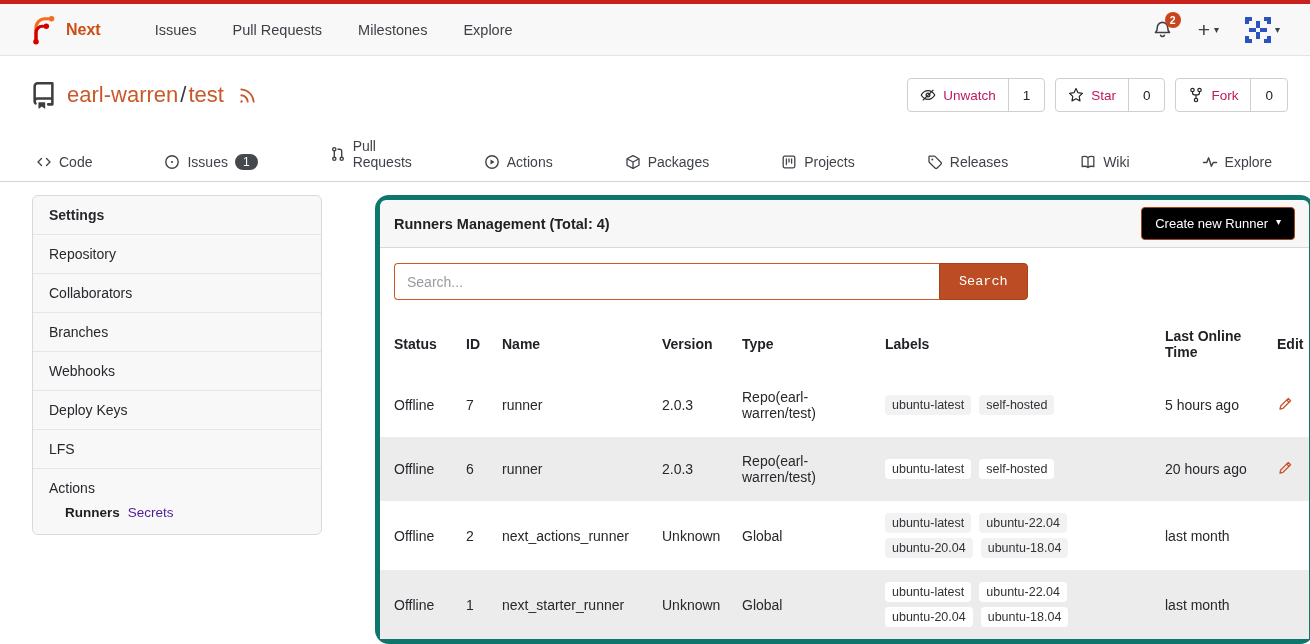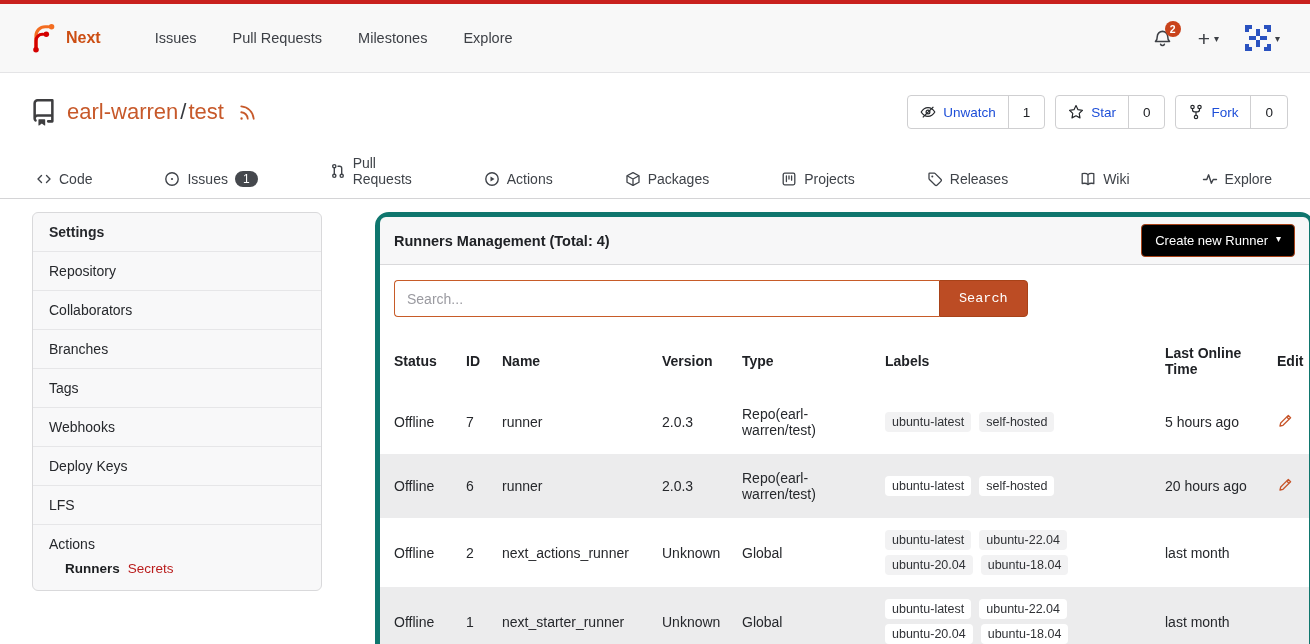--- a/index.html
+++ b/index.html
@@ -5,21 +5,21 @@
   * { margin:0; padding:0; box-sizing:border-box; }
   html,body { width:1310px; height:644px; overflow:hidden; }
   body {
     font-family:"Liberation Sans","DejaVu Sans",sans-serif;
     font-size:14px; color:#212327; background:#fff;
   }
   .topbar-red { height:4px; background:#c9211e; }
 
   
   .navbar {
-    height:69px; background:#f8f8f8; border-bottom:1px solid #e4e4e6;
+    height:52px; background:#f8f8f8; border-bottom:1px solid #e4e4e6;
     display:flex; align-items:center; padding:0 30px;
   }
   .brand { display:flex; align-items:center; gap:9px; cursor:pointer; }
   .brand-name { font-weight:bold; font-size:16px; color:#cc4e13; }
   .nav-links { display:flex; align-items:center; margin-left:36px; }
   .nav-link { padding:10px 18px; color:#3d4046; cursor:pointer; font-size:14.5px; }
   .nav-right { margin-left:auto; display:flex; align-items:center; gap:26px; }
   .bell-wrap { position:relative; cursor:pointer; display:flex; }
   .notif-badge {
     position:absolute; top:-8px; right:-9px; background:#c9431c; color:#fff;
@@ -32,21 +32,21 @@
   .avatar-menu { display:flex; align-items:center; cursor:pointer; }
 
   
   .repo-header { display:flex; align-items:center; padding:22px 22px 14px 30px; background:#fff; }
   .repo-title { display:flex; align-items:center; gap:10px; font-size:22px; }
   .repo-owner, .repo-name { color:#c7592a; cursor:pointer; text-decoration:none; }
   .repo-slash { color:#35383d; margin:0 2px; }
   .rss-icon { margin-left:4px; cursor:pointer; display:flex; }
   .repo-actions { margin-left:auto; display:flex; gap:10px; }
   .btn-group { display:flex; border:1px solid #cfcfd1; border-radius:4px; background:#fff; overflow:hidden; height:34px; }
-  .btn-main { display:flex; align-items:center; gap:7px; padding:0 12px; font-size:13.5px; color:#1d4ed8; cursor:pointer; }
+  .btn-main { display:flex; align-items:center; gap:7px; padding:0 12px; font-size:13.5px; color:#be185d; cursor:pointer; }
   .btn-count { display:flex; align-items:center; padding:0 14px; border-left:1px solid #cfcfd1; font-size:13.5px; cursor:pointer; }
 
   
   .tabbar { display:flex; align-items:flex-end; padding:0 22px; border-bottom:1px solid #d4d4d6; background:#fff;gap:44px; }
   .tab {
     display:flex; align-items:center; gap:7px; padding:11px 13px; color:#3f4349;
     cursor:pointer; font-size:14px; border:1px solid transparent; margin-bottom:-1px;
   }
   .tab svg { flex:none; }
   .tab-badge { background:#45484d; color:#fff; font-size:12px; padding:1px 8px; border-radius:10px; }
@@ -62,21 +62,21 @@
   .side-menu {
     width:290px; flex:none; background:#f8f8f9; border:1px solid #d9d9db;
     border-radius:6px; overflow:hidden; align-self:flex-start;
   }
   .side-item { padding:11px 16px; border-top:1px solid #e6e6e8; cursor:pointer; color:#26282c; }
   .side-item:first-child { border-top:none; }
   .side-header { font-weight:bold; cursor:default; }
   .side-section { padding:11px 16px 14px 16px; border-top:1px solid #e6e6e8; }
   .side-section-label { color:#26282c; cursor:pointer; }
   .side-sub { margin-top:9px; padding-left:16px; display:flex; flex-direction:row; gap:8px; }
-  .side-sub-item { font-size:13.5px; color:#b91c1c; cursor:pointer; }
+  .side-sub-item { font-size:13.5px; color:#4c1d95; cursor:pointer; }
   .side-sub-item.active { font-weight:bold; color:#1c1e21; }
 
   
   .panel { flex:1; border:5px solid #0f766e; border-radius:14px; background:#fff; align-self:flex-start;margin-left:26px; }
   .panel-header {
     display:flex; align-items:center; background:#f7f7f8;
     border-bottom:1px solid #d9d9db; padding:7px 14px; border-radius:6px 6px 0 0;
   }
   .panel-title { font-weight:bold; font-size:14.5px; color:#202226; }
   .create-btn {
@@ -336,21 +336,20 @@
   </span>
 </nav>
 
 <div class="content">
 
   <aside class="side-menu">
     <div class="side-item side-header">Settings</div>
     <div class="side-item">Repository</div>
     <div class="side-item">Collaborators</div>
     <div class="side-item">Branches</div>
-    <div class="side-item">Tags</div>
     <div class="side-item">Webhooks</div>
     <div class="side-item">Deploy Keys</div>
     <div class="side-item">LFS</div>
     <div class="side-section">
       <div class="side-section-label">Actions</div>
       <div class="side-sub">
         <span class="side-sub-item active">Runners</span>
         <span class="side-sub-item">Secrets</span>
       </div>
     </div>

